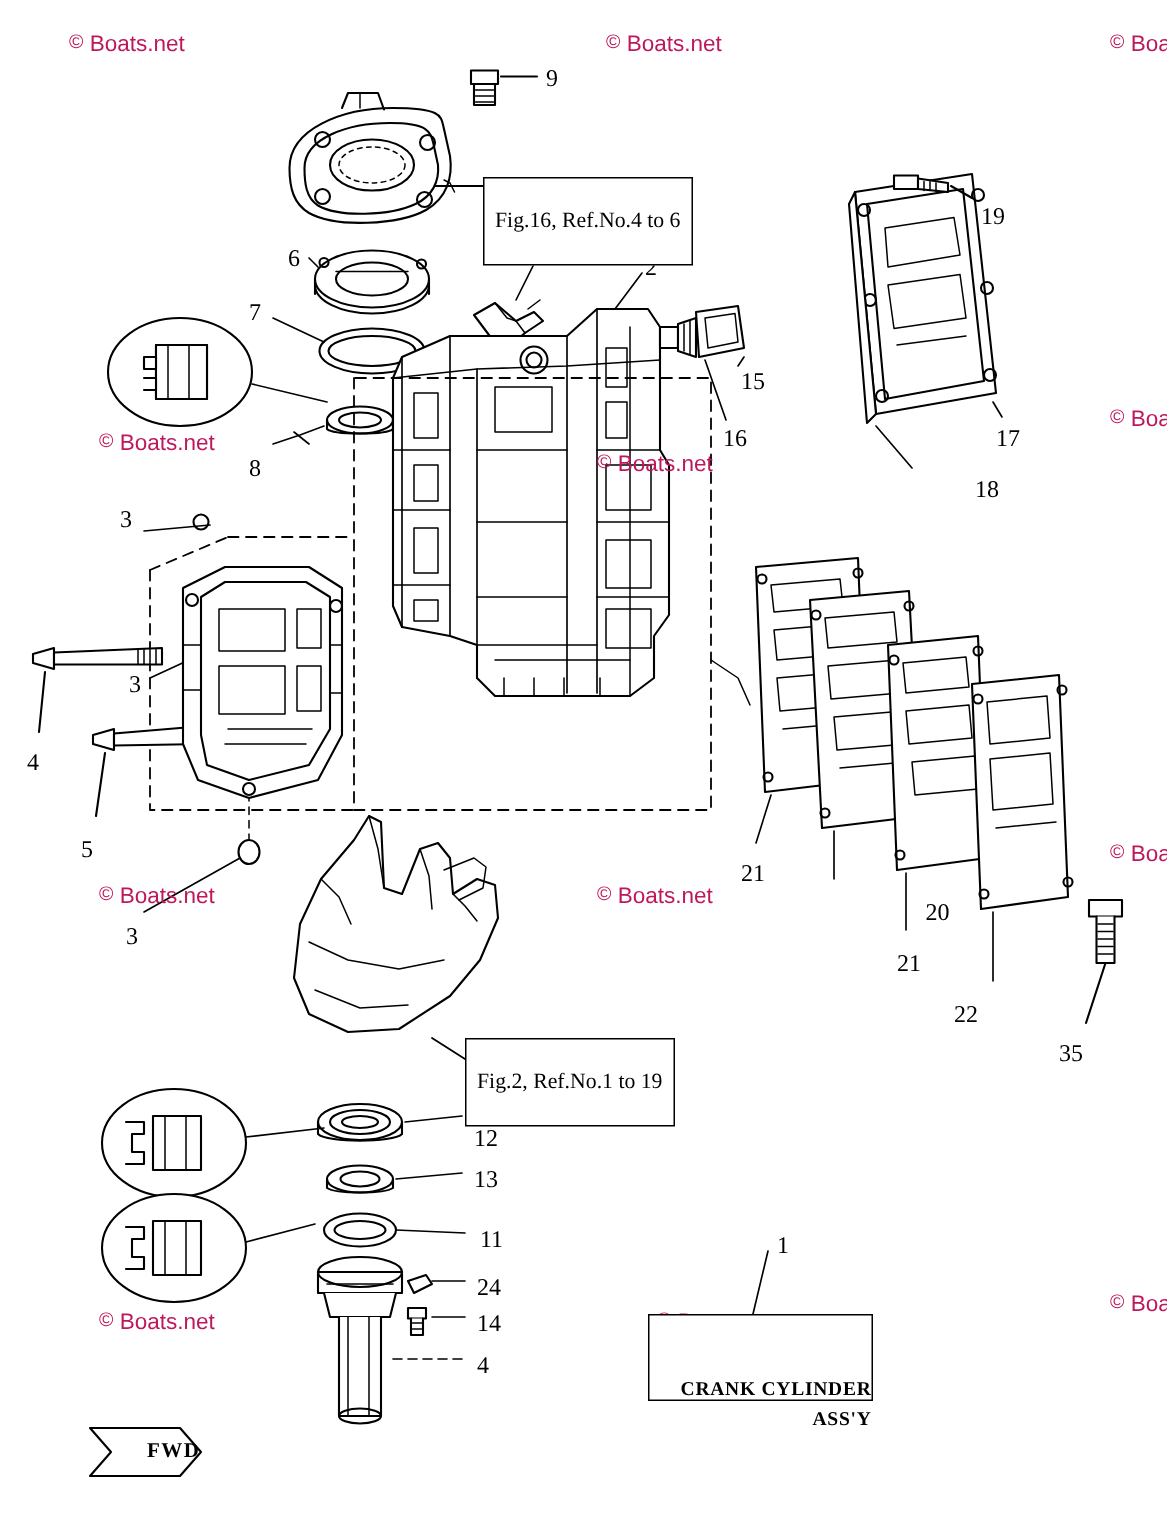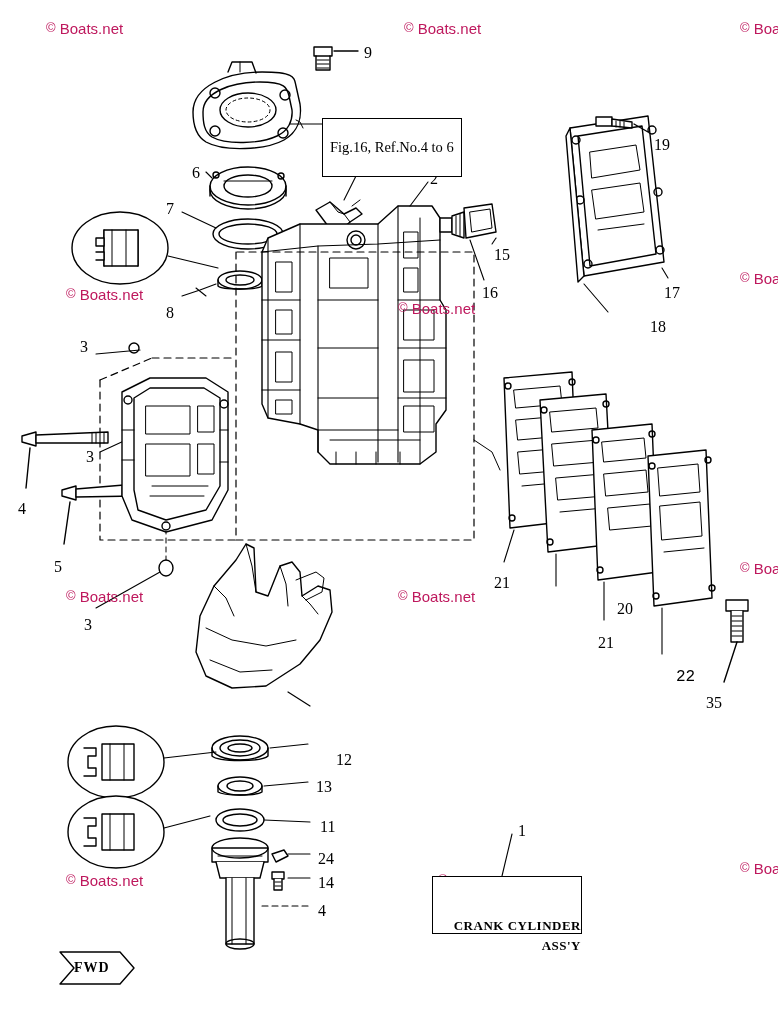--- a/index.html
+++ b/index.html
@@ -20,21 +20,21 @@
           font-family:"Liberation Serif",serif;font-size:14.5px;
           padding:20px 7px;white-space:nowrap;}
   .assybox{position:absolute;border:1.8px solid #000;background:#fff;
            width:148px;height:56px;}
   .assybox .t1,.assybox .t2{position:absolute;width:100%;text-align:right;
            font-family:"Liberation Serif",serif;font-weight:bold;font-size:13px;letter-spacing:.5px;margin-top:32px;}
   .assybox .t1{top:9px;}
   .assybox .t2{top:29px;}
 
   .fwdlabel{position:absolute;font-family:"Liberation Serif",serif;font-weight:bold;
-            font-size:14px;letter-spacing:1px;}
+            font-size:14px;letter-spacing:1px;margin-left:24px;}
 
   svg{position:absolute;left:0;top:0;}
 </style>
 </head>
 <body>
 
 <div class="stage">
 
   <svg width="778" height="1014" viewBox="0 0 778 1014">
     <g fill="none" stroke="#000" stroke-width="1.4" stroke-linejoin="round" stroke-linecap="round">
@@ -392,31 +392,32 @@
   <div class="num" style="left:166px;top:304px;">8</div>
   <div class="num" style="left:614px;top:318px;margin-left:36px;">18</div>
   <div class="num" style="left:80px;top:338px;">3</div>
   <div class="num" style="left:18px;top:500px;">4</div>
   <div class="num" style="left:86px;top:448px;">3</div>
   <div class="num" style="left:54px;top:558px;">5</div>
   <div class="num" style="left:84px;top:616px;">3</div>
   <div class="num" style="left:494px;top:574px;">21</div>
   <div class="num" style="left:575px;top:600px;margin-left:42px;">20</div>
   <div class="num" style="left:598px;top:634px;">21</div>
-  <div class="num" style="left:676px;top:668px;font-family:Liberation Mono, monospace;">22</div>
+  <div class="num" style="left:636px;top:668px;">22</div>
   <div class="num" style="left:706px;top:694px;">35</div>
-  <div class="num" style="left:336px;top:738px;margin-top:13px;">12</div>
+  <div class="num" style="left:316px;top:738px;margin-top:13px;">12</div>
   <div class="num" style="left:316px;top:778px;">13</div>
   <div class="num" style="left:320px;top:818px;">11</div>
   <div class="num" style="left:318px;top:850px;">24</div>
   <div class="num" style="left:318px;top:874px;">14</div>
   <div class="num" style="left:318px;top:902px;">4</div>
   <div class="num" style="left:518px;top:822px;">1</div>
 
   <div class="figbox" style="left:322px;top:118px;">Fig.16, Ref.No.4 to 6</div>
+  <div class="figbox" style="left:310px;top:692px;">Fig.2, Ref.No.1 to 19</div>
 
   <div class="assybox" style="left:432px;top:876px;">
     <div class="t1">CRANK CYLINDER</div>
     <div class="t2">ASS'Y</div>
   </div>
 
   <div class="fwdlabel" style="left:74px;top:960px;">FWD</div>
 
 </div>
 

